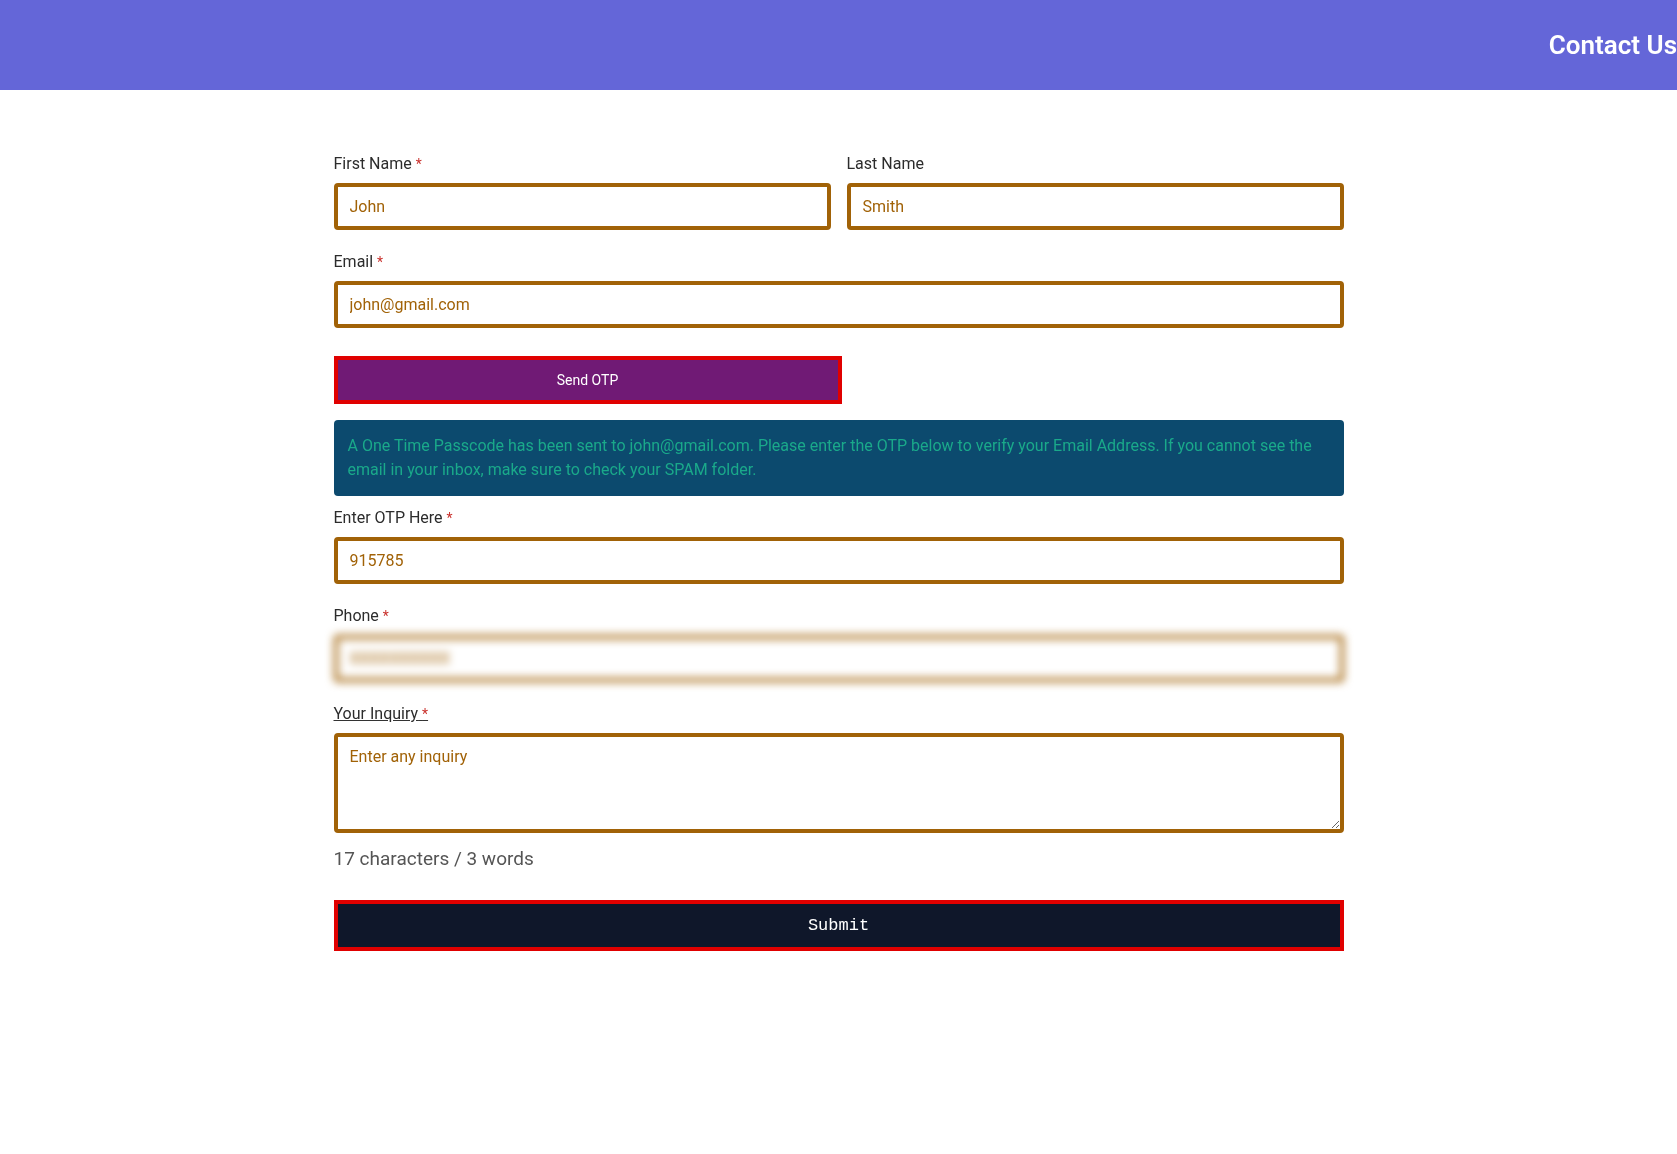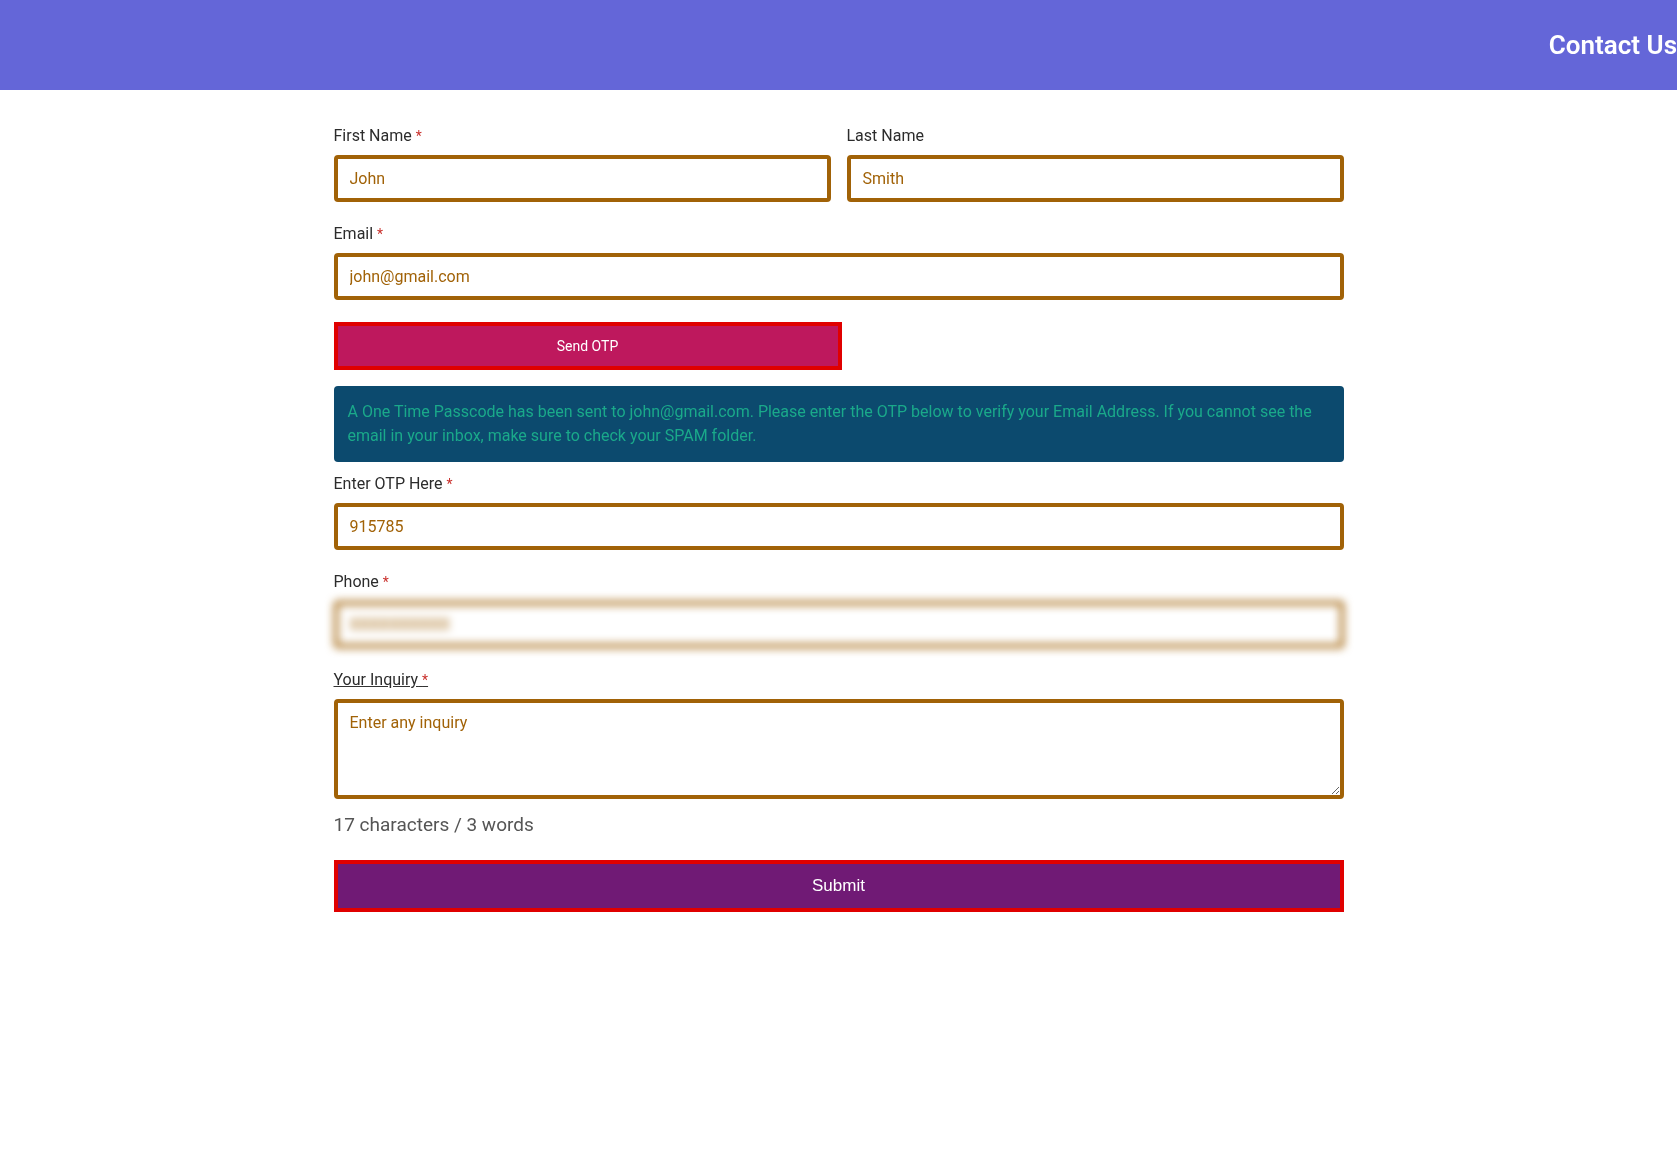--- a/index.html
+++ b/index.html
@@ -23,21 +23,21 @@
     }
     
     .header h1 {
       font-size: 26px;
       font-weight: 600;
     }
     
     .container {
       max-width: 1010px;
       margin: 0 auto;
-      padding: 36px 0 40px 0;
+      padding: 64px 0 40px 0;
     }
     
     .form-row {
       display: flex;
       gap: 16px;
       margin-bottom: 22px;
     }
     
     .form-group {
       flex: 1;
@@ -65,42 +65,42 @@
       color: #a16207;
       font-family: inherit;
     }
     
     textarea {
       min-height: 100px;
       resize: both;
     }
     
     .btn-send-otp {
-      background: #be185d;
+      background: #701a75;
       color: #ffffff;
       border: 4px solid #e00000;
       padding: 12px 0;
       font-size: 14px;
       width: 508px;
       cursor: pointer;
       margin-bottom: 16px;
-      margin-top: 0;
+      margin-top: 6px;
       font-family: inherit;
     }
     
     .btn-submit {
-      background: #701a75;
+      background: #0f172a;
       color: #ffffff;
       border: 4px solid #e00000;
       padding: 12px 0;
       font-size: 17px;
       width: 100%;
       cursor: pointer;
-      margin-top: 10px;
-      font-family: Liberation Sans, sans-serif;
+      margin-top: 16px;
+      font-family: Liberation Mono, monospace;
     }
     
     .info-box {
       background: #0c4a6e;
       color: #1aa98a;
       padding: 14px 14px;
       font-size: 16px;
       line-height: 1.5;
       border-radius: 4px;
       margin-bottom: 12px;

